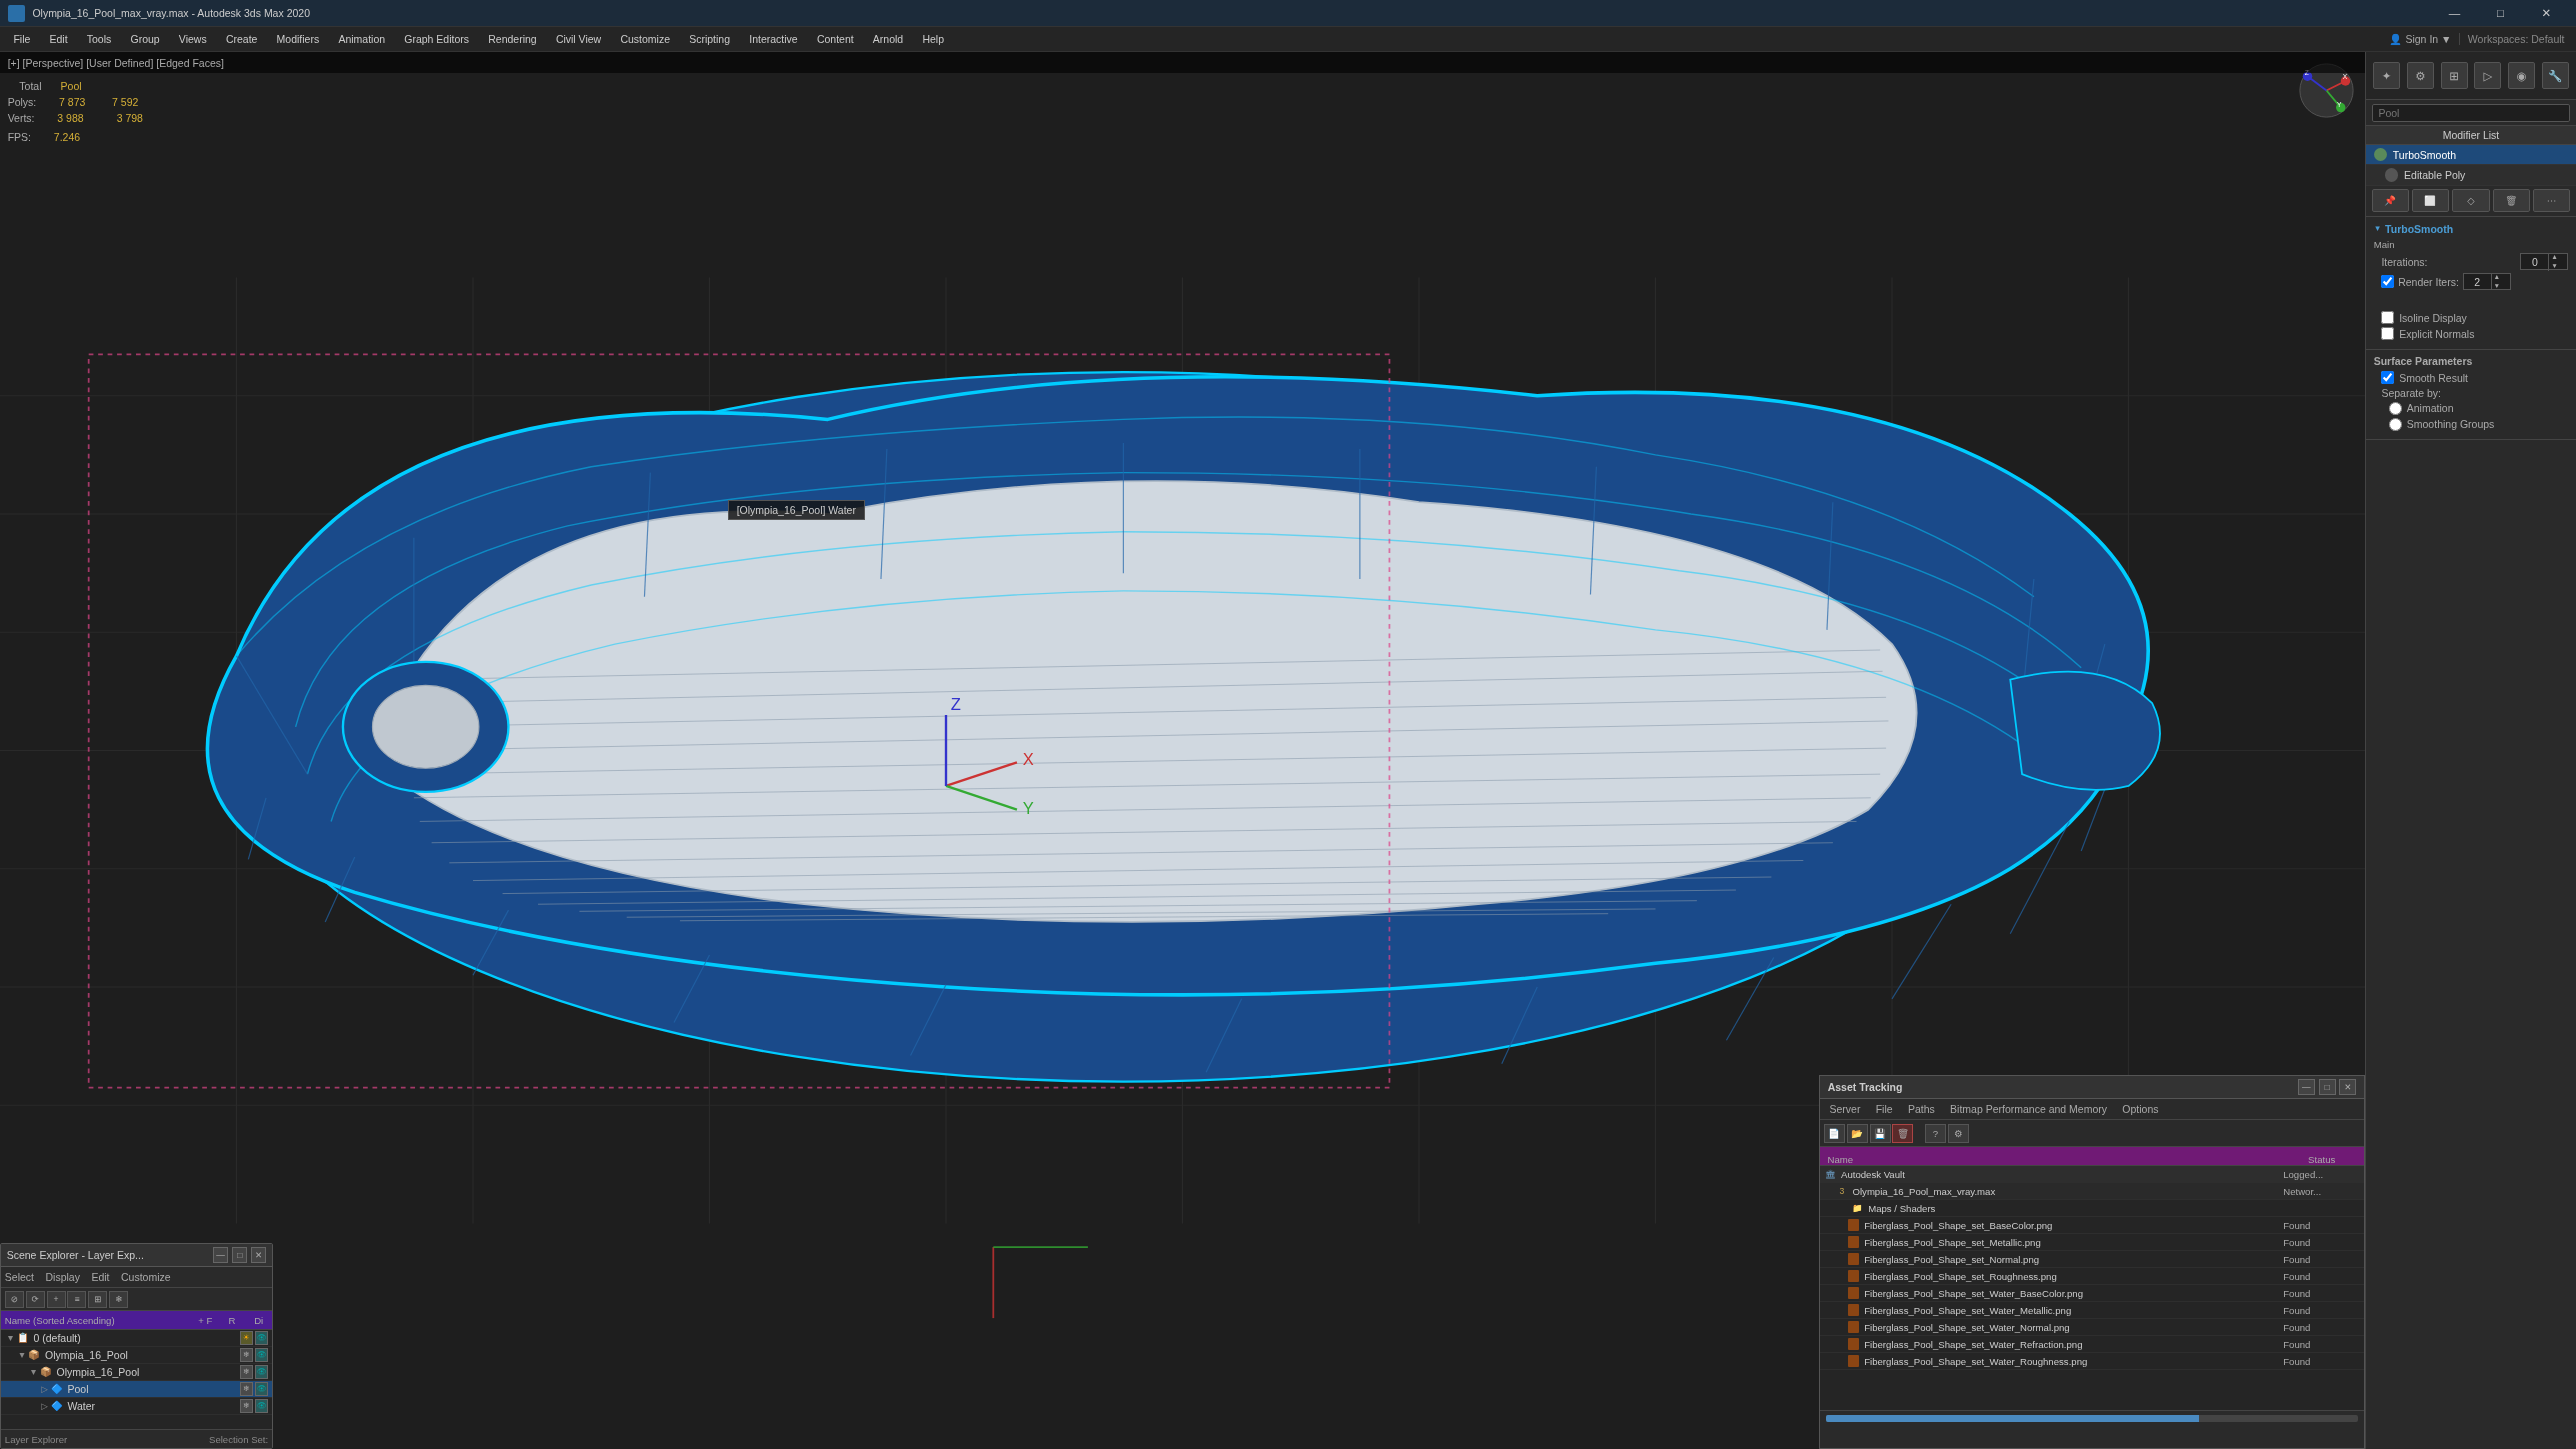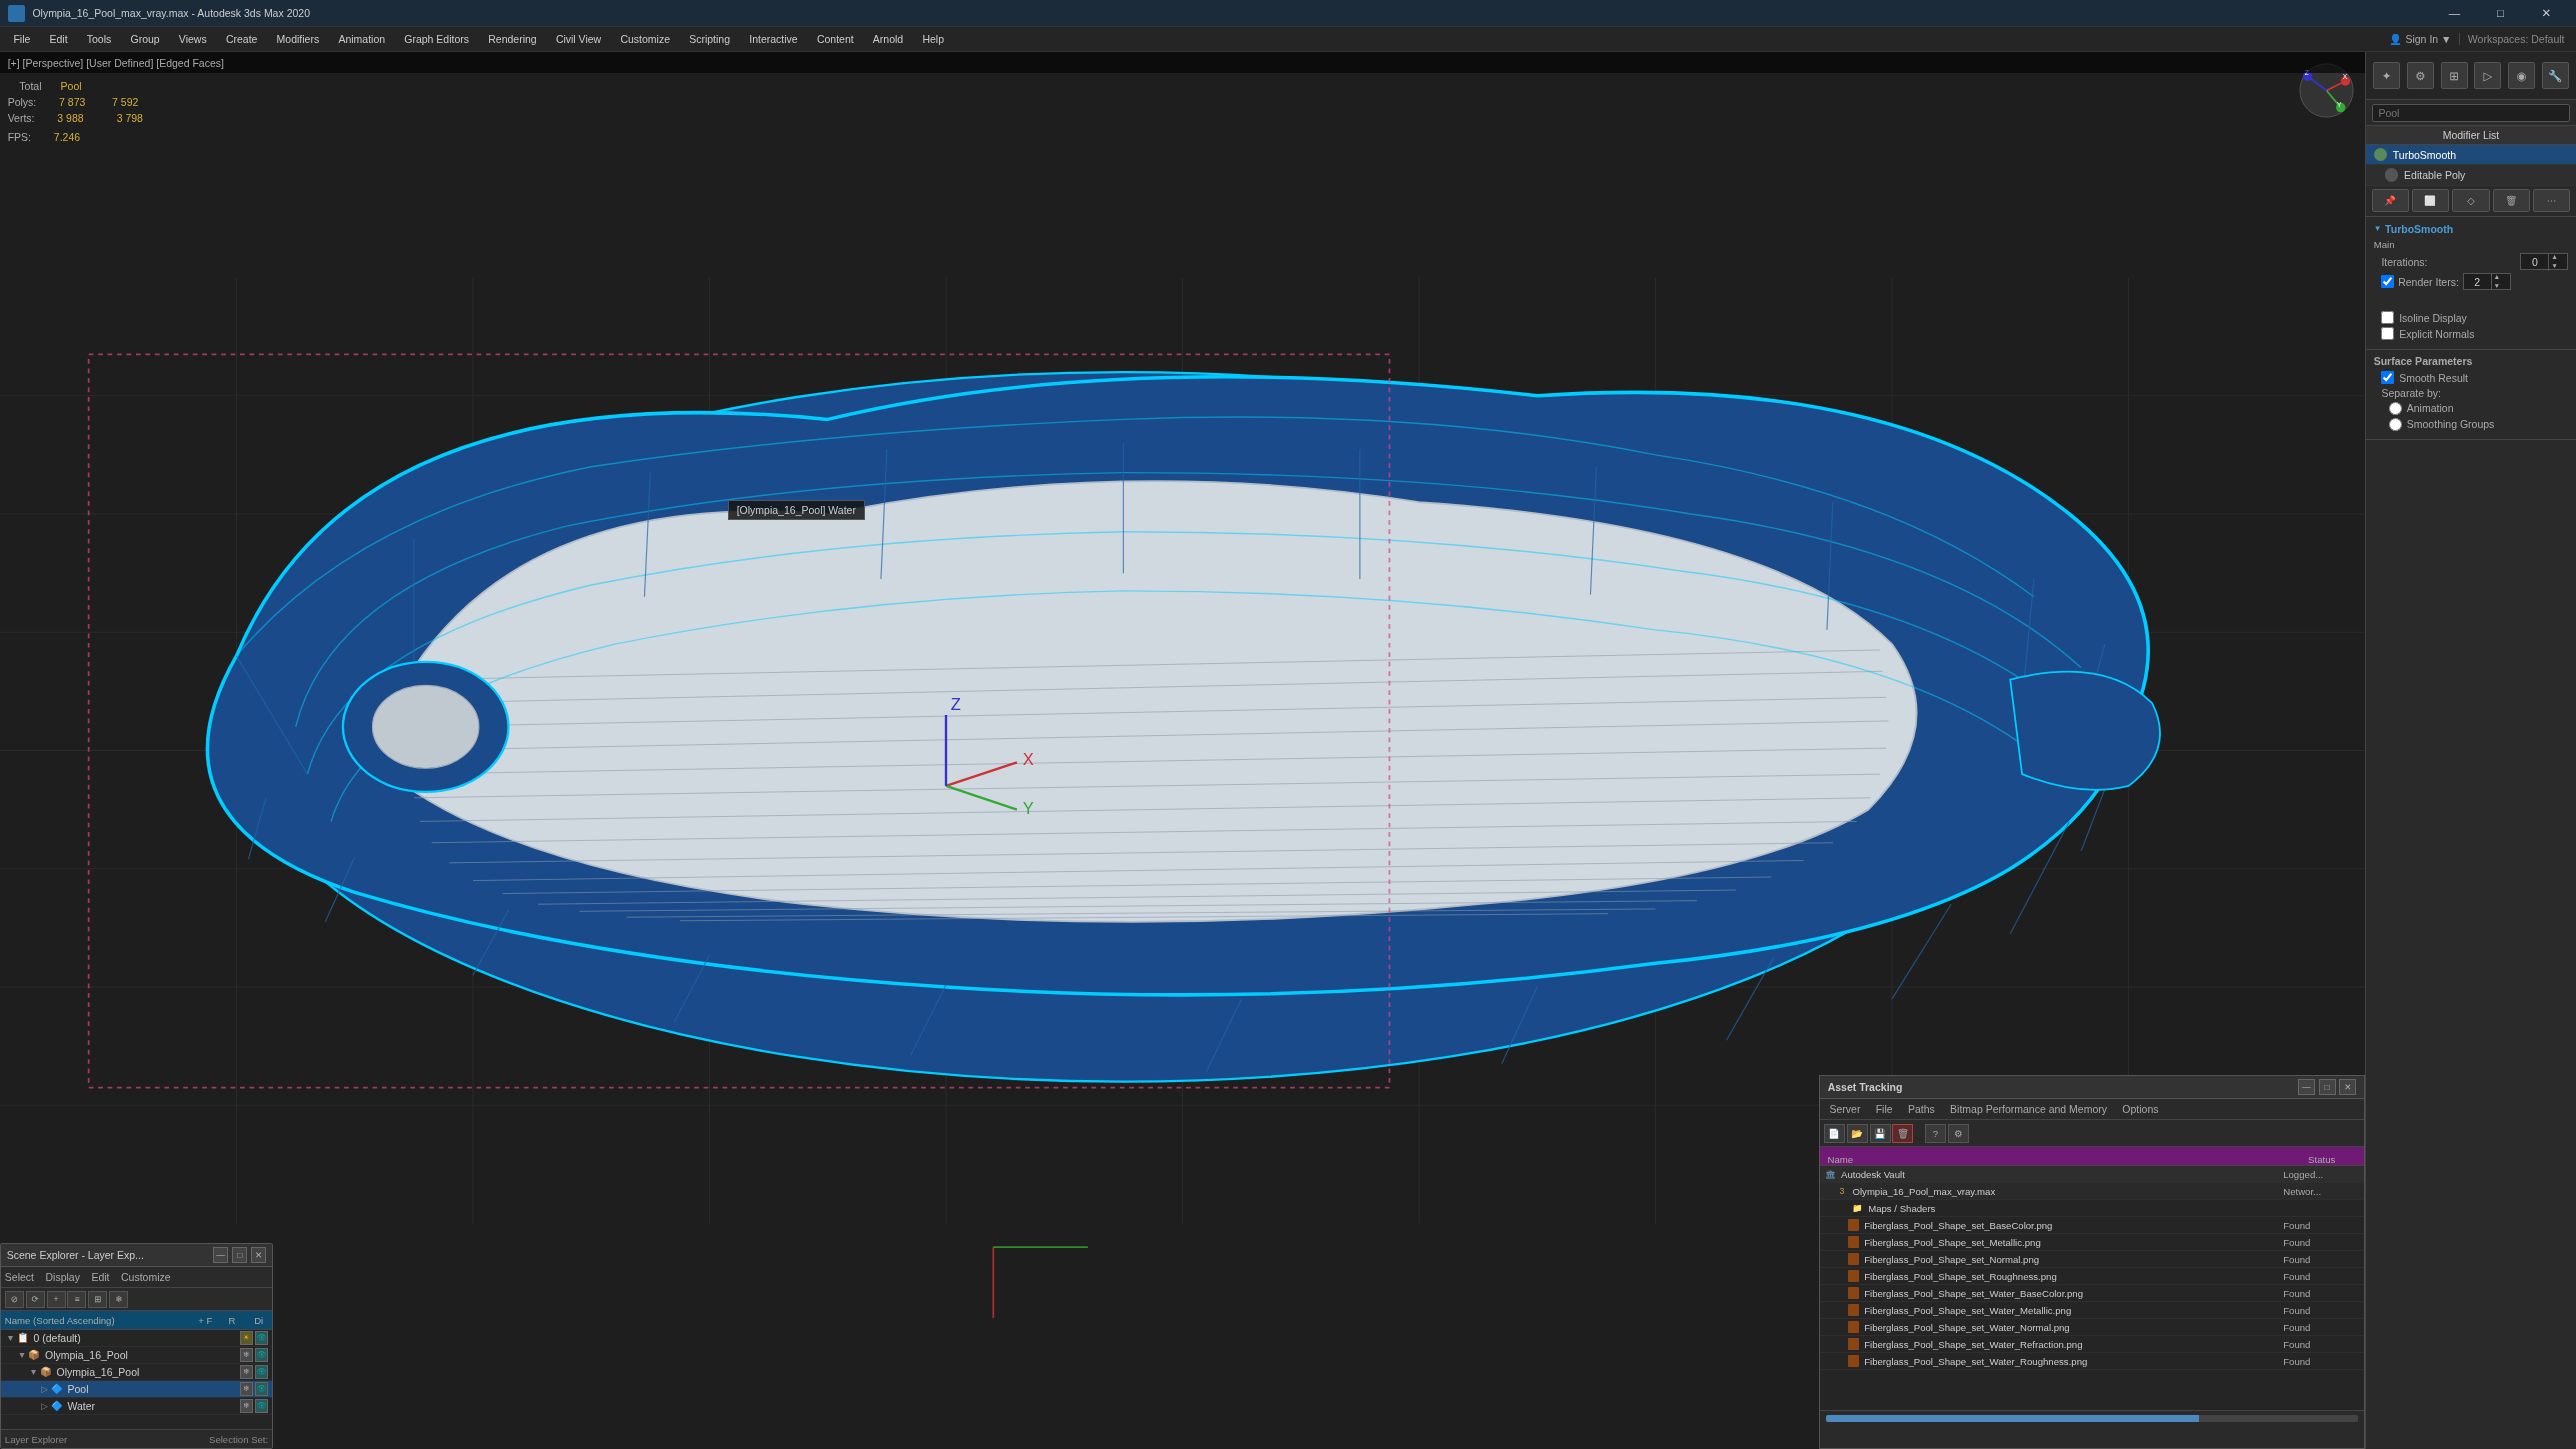--- a/index.html
+++ b/index.html
@@ -409,21 +409,21 @@
       width: 19px; height: 17px;
       background: #3a3a3a;
       border: 1px solid #555;
       display: flex; align-items: center; justify-content: center;
       cursor: pointer;
       font-size: 8.6px;
       color: #aaa;
     }
     #scene-explorer-cols {
       height: 19px;
-      background: #0c4a6e;
+      background: #4c1d95;
       border-bottom: 1px solid #444;
       display: flex;
       align-items: center;
       padding: 0 3.8px;
       font-size: 9.6px;
       color: #aaa;
       gap: 7.7px;
     }
     #scene-explorer-cols .col-name { flex: 1; }
     #scene-explorer-cols .col-small { width: 19px; text-align: center; }

